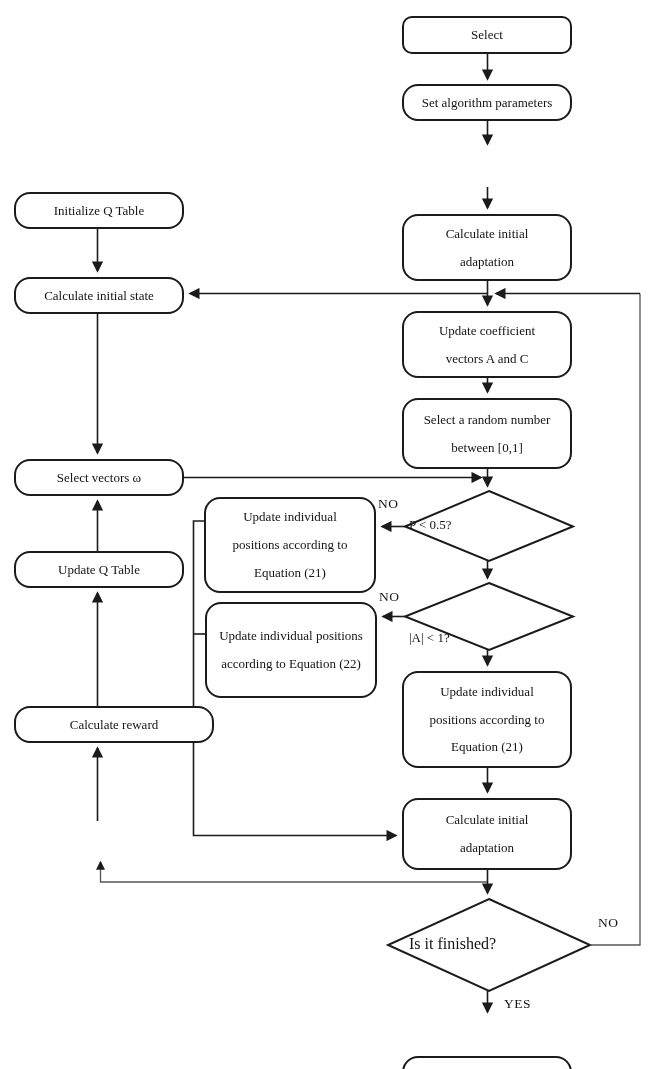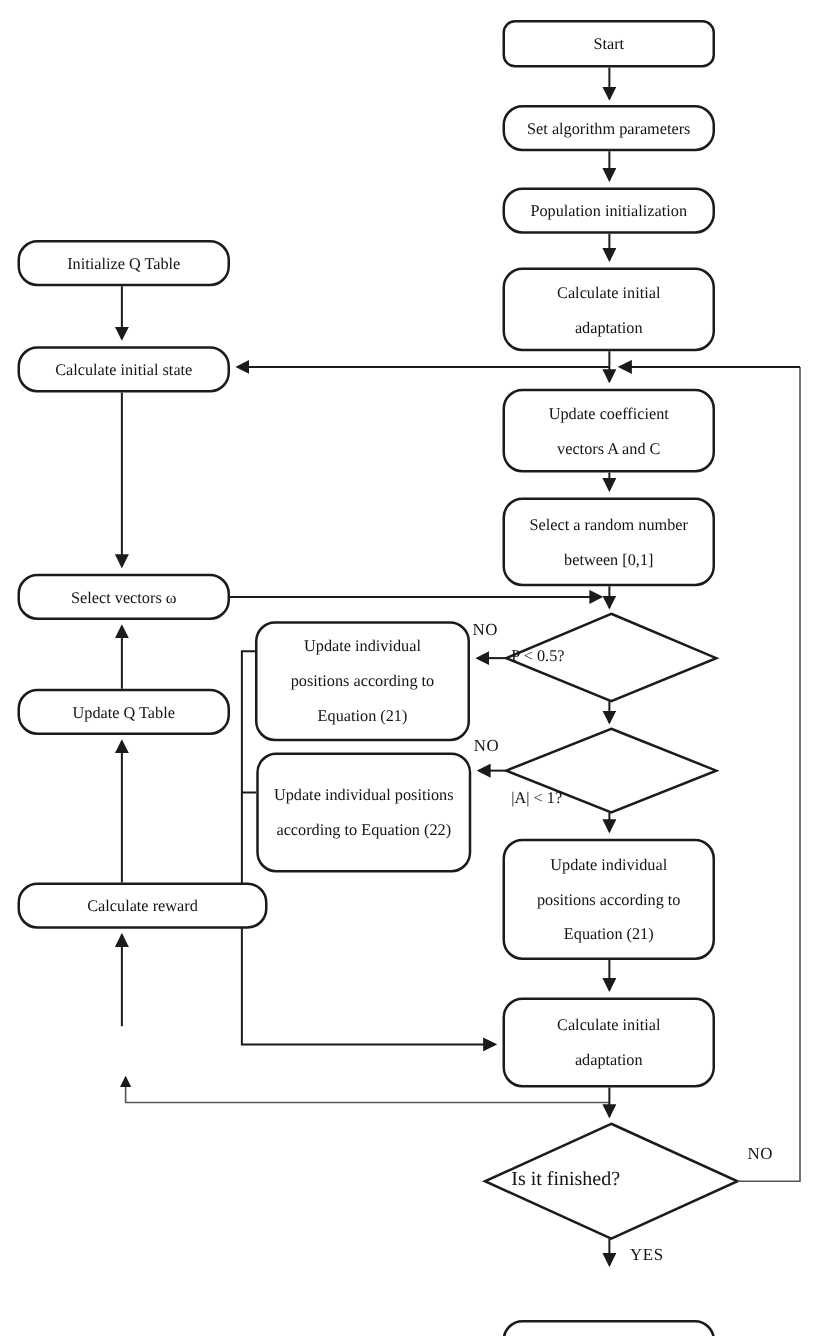--- a/index.html
+++ b/index.html
@@ -84,27 +84,24 @@
 
       <line x1="97.5" y1="229" x2="97.5" y2="271" marker-end="url(#arr)"></line>
       <line x1="97.5" y1="314" x2="97.5" y2="453" marker-end="url(#arr)"></line>
       <line x1="97.5" y1="551" x2="97.5" y2="501" marker-end="url(#arr)"></line>
       <line x1="97.5" y1="706" x2="97.5" y2="593" marker-end="url(#arr)"></line>
       <line x1="97.5" y1="821" x2="97.5" y2="748" marker-end="url(#arr)"></line>
     </g>
   </svg>
 
   <div class="box single" style="left:402px;top:16px;width:170px;height:38px;border-radius:10px">
-    <span>Start</span>
+    <span>Select</span>
   </div>
   <div class="box single" style="left:402px;top:84px;width:170px;height:37px">
     <span>Set algorithm parameters</span>
-  </div>
-  <div class="box single" style="left:402px;top:150px;width:170px;height:37px">
-    <span>Population initialization</span>
   </div>
   <div class="box" style="left:402px;top:214px;width:170px;height:67px;padding:0 24px">
     <span>Calculate initial adaptation</span>
   </div>
   <div class="box" style="left:402px;top:311px;width:170px;height:67px;padding:0 20px">
     <span>Update coefficient vectors A and C</span>
   </div>
   <div class="box" style="left:402px;top:398px;width:170px;height:71px;padding:0 9px">
     <span>Select a random number between [0,1]</span>
   </div>

